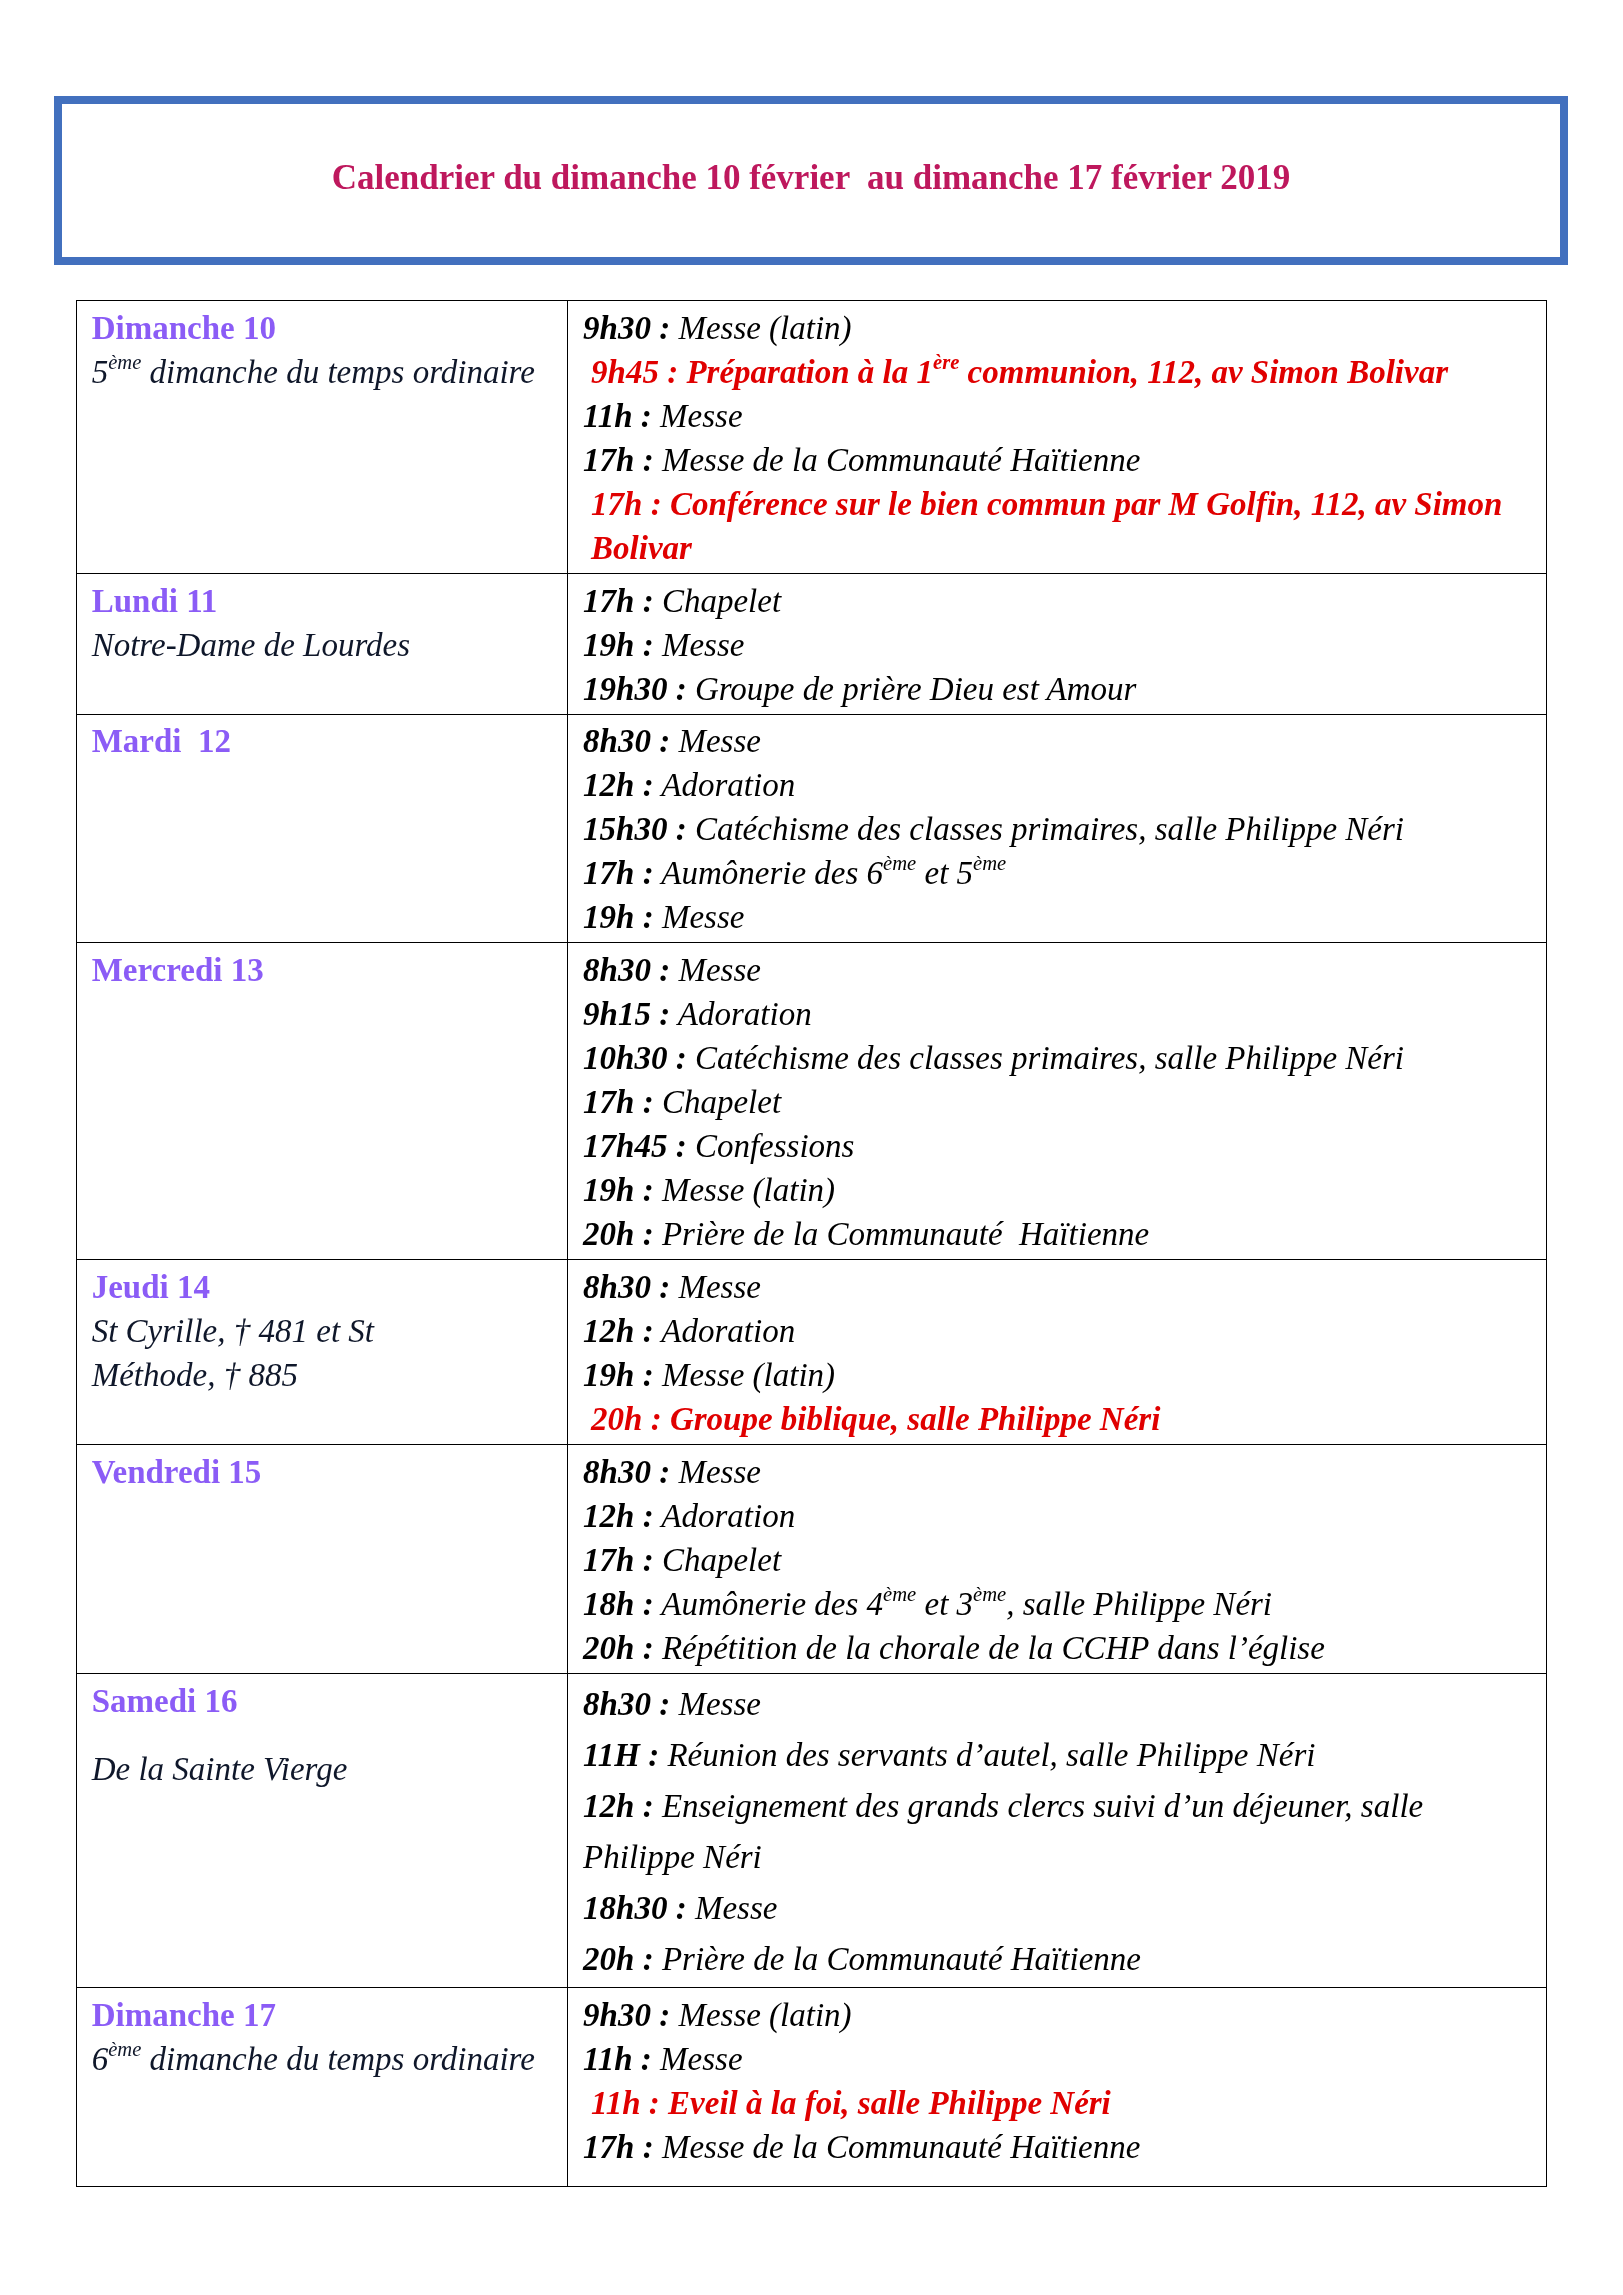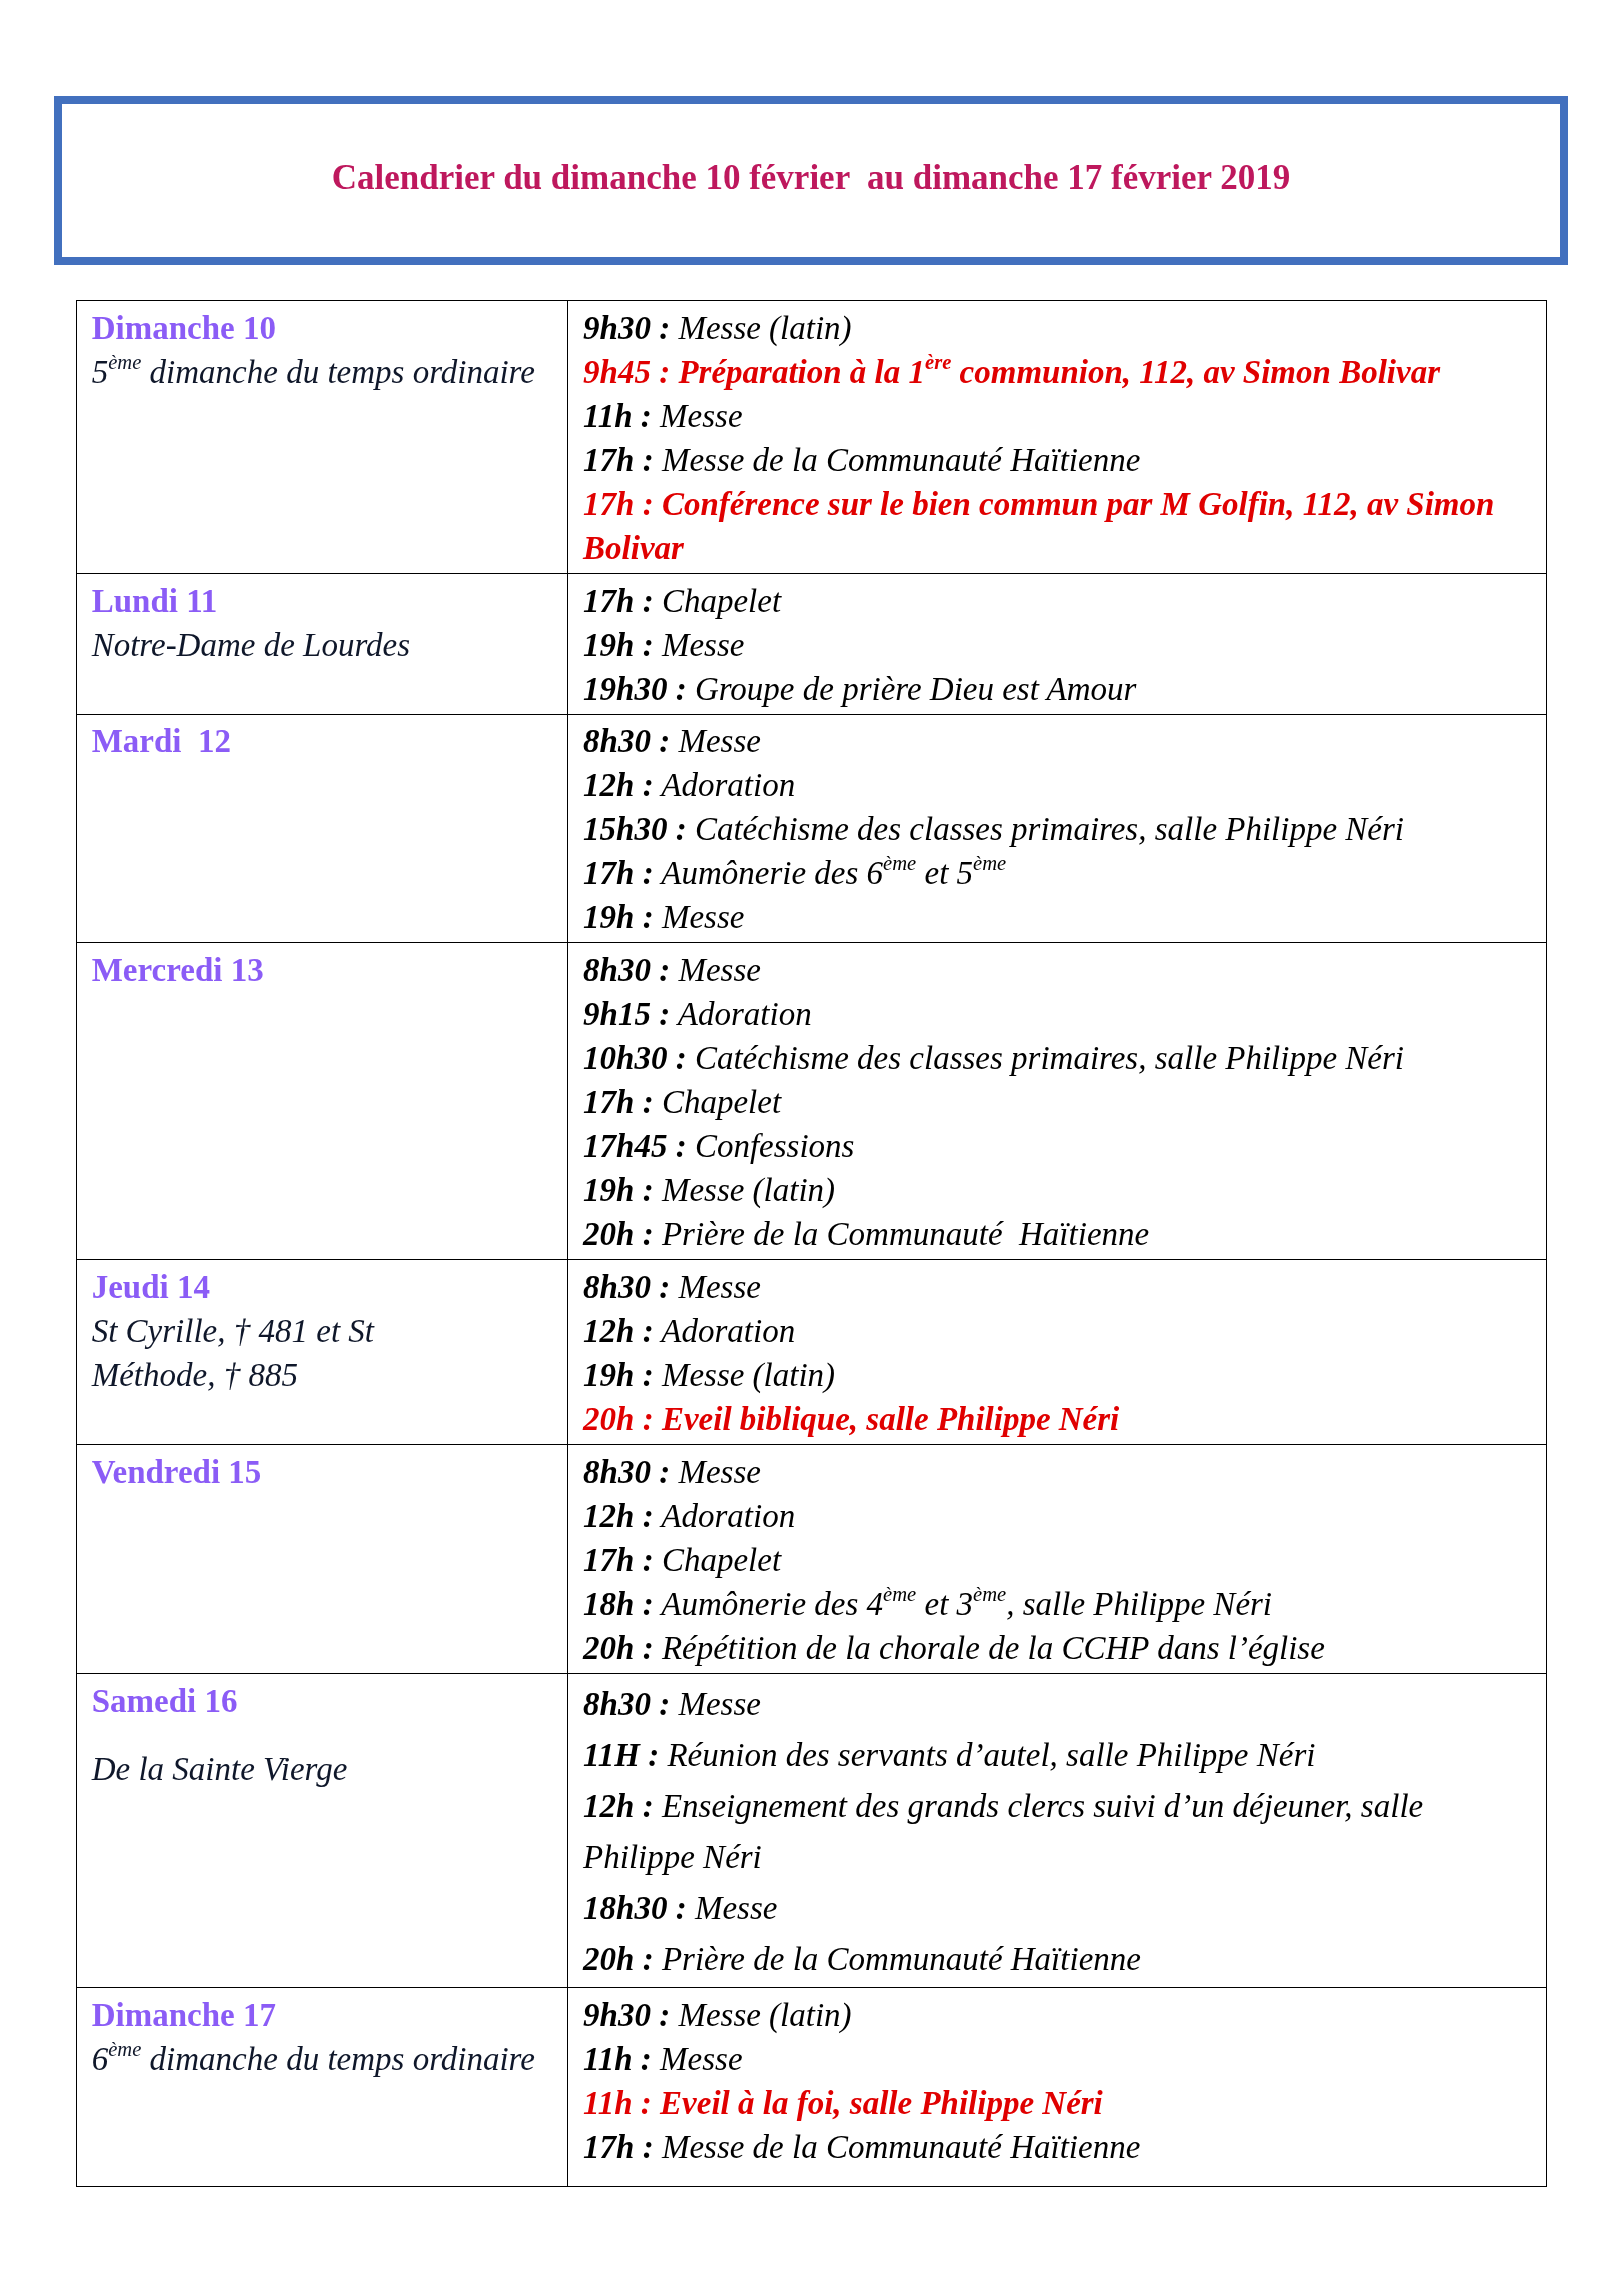--- a/index.html
+++ b/index.html
@@ -72,20 +72,21 @@
       line-height: 44px;
       display: block;
       font-style: italic;
     }
     .event .time {
       font-weight: bold;
     }
     .event.highlight {
       color: #E00000;
       font-weight: bold;
+      margin-left: 8px;
     }
     sup {
       font-size: 20.6px;
       line-height: 0;
       vertical-align: 13.7px;
     }
     .row-sat .event, .row-sat .day-sub {
       line-height: 51px;
     }
     .row-sat .day-sub { margin-top: 21px; }
@@ -158,21 +159,21 @@
 
   <tr>
     <td class="day-cell">
       <span class="day-name">Jeudi 14</span>
       <span class="day-sub" style="padding-right:59px">St Cyrille, † 481 et St Méthode, † 885</span>
     </td>
     <td class="events-cell">
       <span class="event"><span class="time">8h30 :</span><span> Messe</span></span>
       <span class="event"><span class="time">12h :</span><span> Adoration</span></span>
       <span class="event"><span class="time">19h :</span><span> Messe (latin)</span></span>
-      <span class="event highlight"><span class="time">20h :</span><span> Eveil biblique, salle Philippe Néri</span></span>
+      <span class="event highlight"><span class="time">20h :</span><span> Groupe biblique, salle Philippe Néri</span></span>
     </td>
   </tr>
 
   <tr>
     <td class="day-cell">
       <span class="day-name">Vendredi 15</span>
     </td>
     <td class="events-cell">
       <span class="event"><span class="time">8h30 :</span><span> Messe</span></span>
       <span class="event"><span class="time">12h :</span><span> Adoration</span></span>

